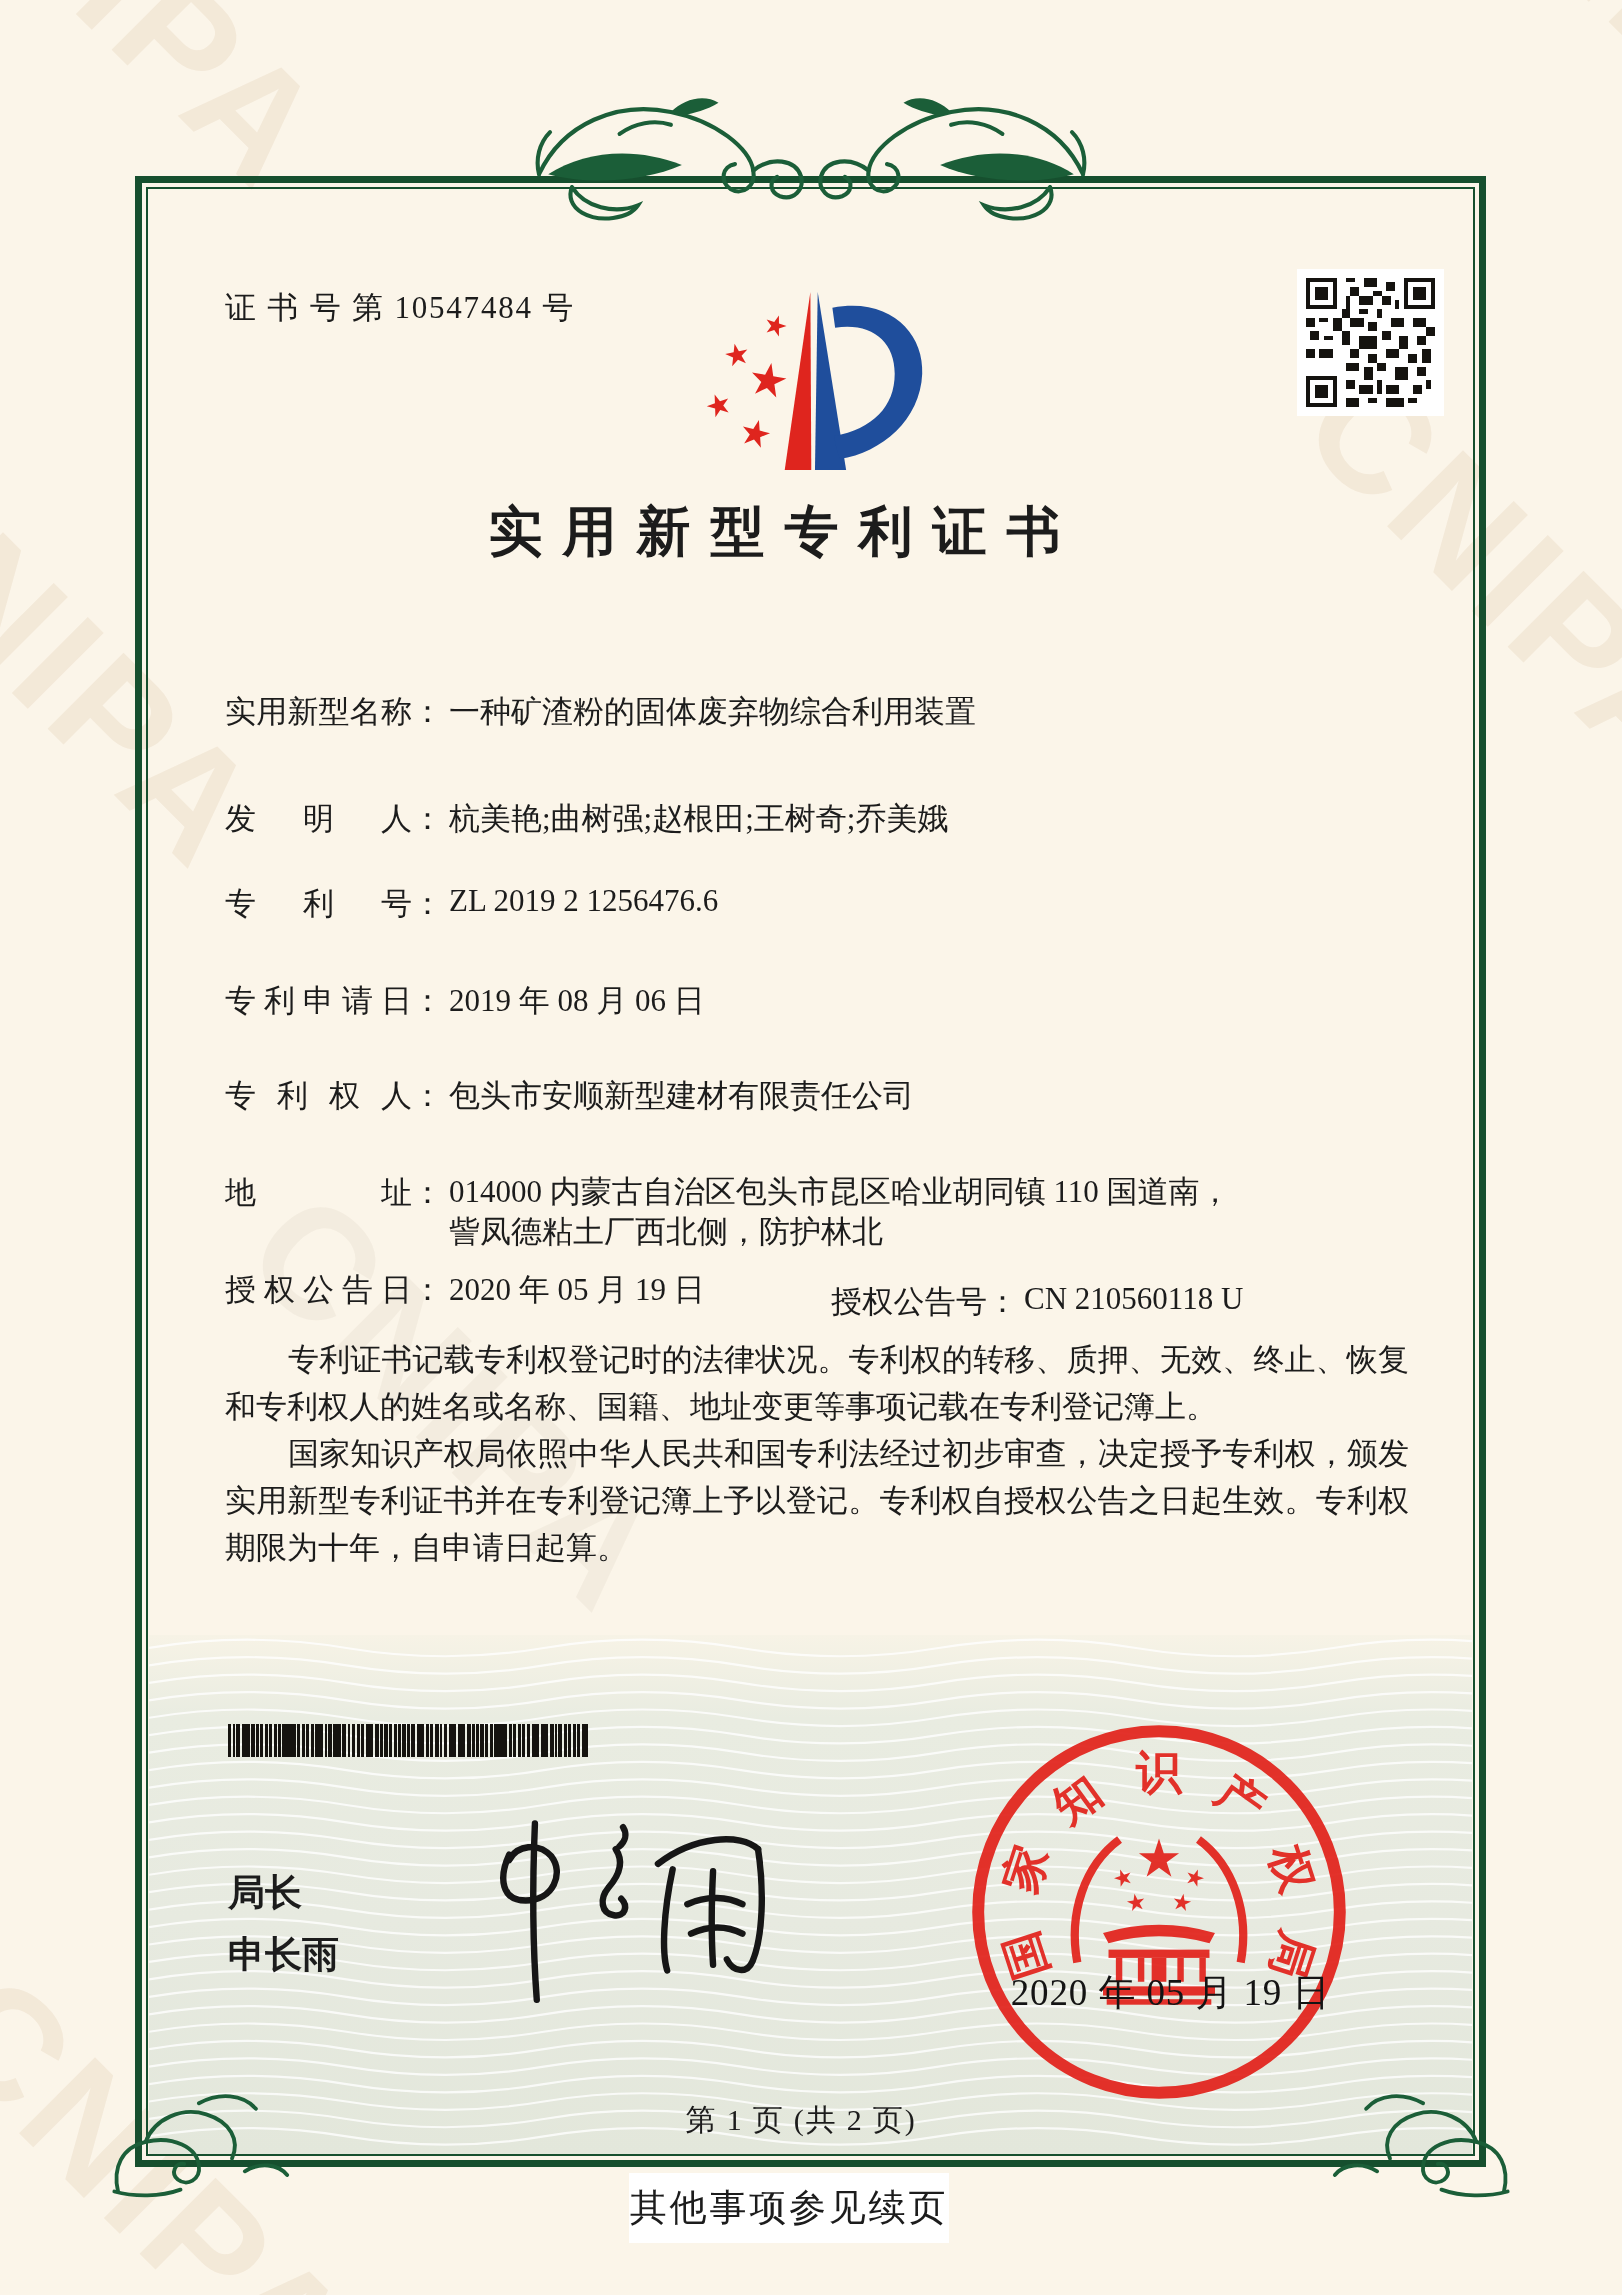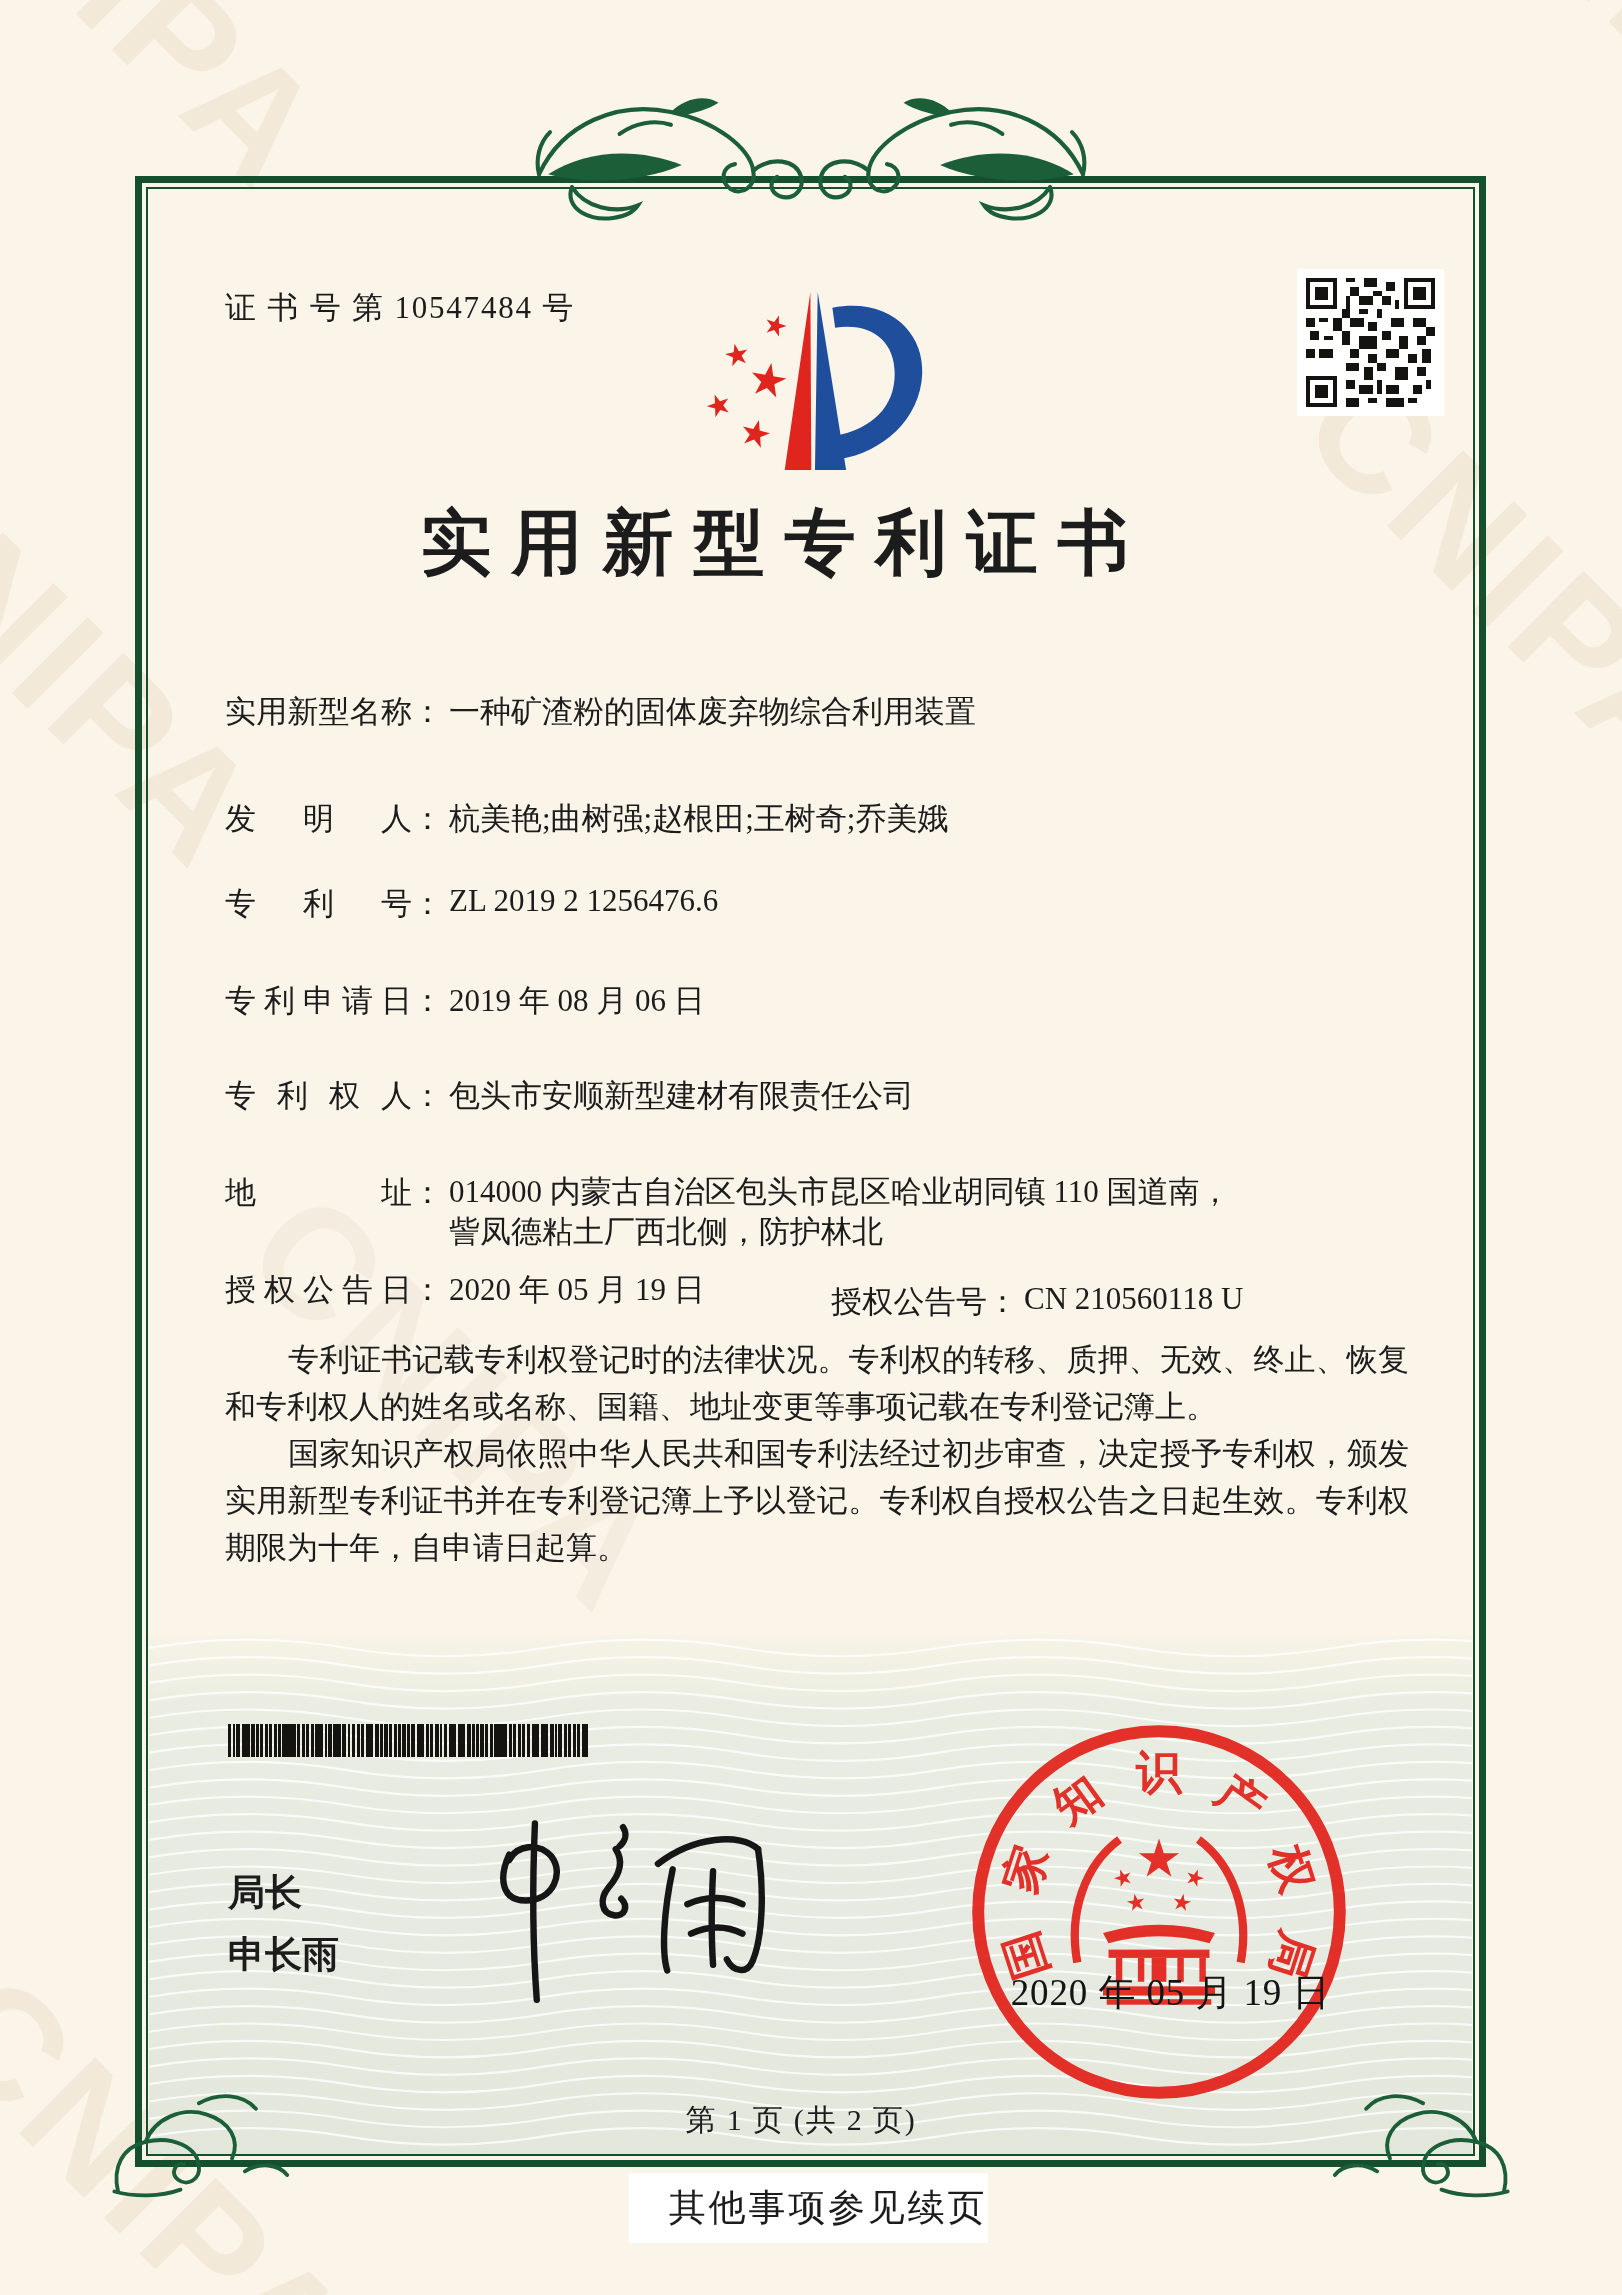--- a/index.html
+++ b/index.html
@@ -16,21 +16,21 @@
       border:7.3px solid #164f2e;box-sizing:border-box;z-index:3;pointer-events:none;}
   .frame-inner{position:absolute;left:146px;top:187px;width:1329px;height:1969px;
       border:2.8px solid #164f2e;box-sizing:border-box;z-index:3;pointer-events:none;}
   
   .waveband{position:absolute;left:149px;top:1635px;width:1323px;height:519px;z-index:2;
       background:linear-gradient(180deg,rgba(247,243,230,1) 0%,rgba(233,236,225,1) 16%,#e7eae0 55%,#e3e7db 100%);}
   .waveband svg{position:absolute;left:0;top:0;}
   
   .certno{position:absolute;left:225px;top:287px;font-size:31px;letter-spacing:1.8px;z-index:4;}
   .title{position:absolute;left:0;top:496px;width:1549px;text-align:center;
-      font-size:71px;font-weight:bold;letter-spacing:20px;text-indent:20px;z-index:4;}
+      font-size:54px;font-weight:bold;letter-spacing:20px;text-indent:20px;z-index:4;}
   .qrbox{position:absolute;left:1297px;top:269px;width:147px;height:147px;background:#fff;z-index:4;
       display:flex;align-items:center;justify-content:center;}
   
   .row{position:absolute;left:225px;font-size:31px;z-index:4;white-space:nowrap;}
   .lab{display:inline-block;width:187px;text-align:justify;text-align-last:justify;vertical-align:top;}
   .colon{display:inline-block;width:37px;vertical-align:top;}
   .val{display:inline-block;vertical-align:top;}
   .addrline{line-height:40px;}
   .grant2{position:absolute;left:606px;top:12px;white-space:nowrap;}
   .paras{position:absolute;left:225px;top:1336px;width:1184px;font-size:31px;line-height:47px;
@@ -46,21 +46,21 @@
   .sigblock{position:absolute;left:228px;top:1862px;font-size:37px;line-height:62px;
       font-weight:600;z-index:4;}
   .signature{position:absolute;left:478px;top:1816px;z-index:4;}
   
   .seal{position:absolute;left:969px;top:1722px;width:380px;height:380px;z-index:5;opacity:.93;}
   .sealdate{position:absolute;left:987px;top:1968px;width:367px;text-align:center;
       font-size:37px;color:#141414;z-index:6;letter-spacing:0.9px;}
   .pageinfo{position:absolute;left:225px;top:2100px;width:1152px;text-align:center;
       font-size:30px;z-index:4;letter-spacing:1.8px;}
   .notebox{position:absolute;left:629px;top:2173px;width:320px;height:70px;background:#ffffff;
-      z-index:4;display:flex;align-items:center;justify-content:center;padding-left:39px;}
+      z-index:4;display:flex;align-items:center;justify-content:center;}
   .notebox span{font-size:37px;letter-spacing:2.8px;}
   .orn{z-index:4;pointer-events:none;}
 </style>
 </head>
 <body>
 
 <span class="wm" style="left:-138px;top:-110px;">CNIPA</span>
 <span class="wm" style="left:1359px;top:-138px;">CNIPA</span>
 <span class="wm" style="left:1258px;top:487px;">CNIPA</span>
 <span class="wm" style="left:-202px;top:569px;">CNIPA</span>

